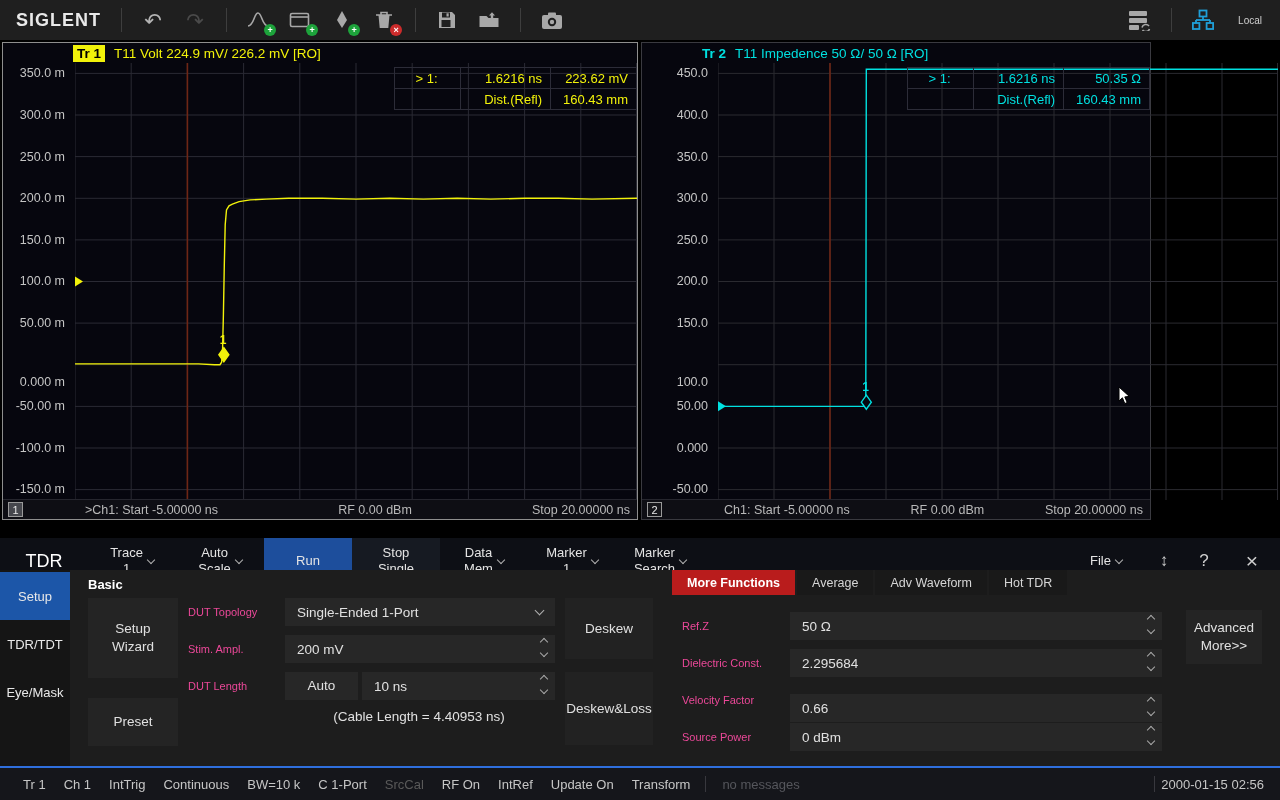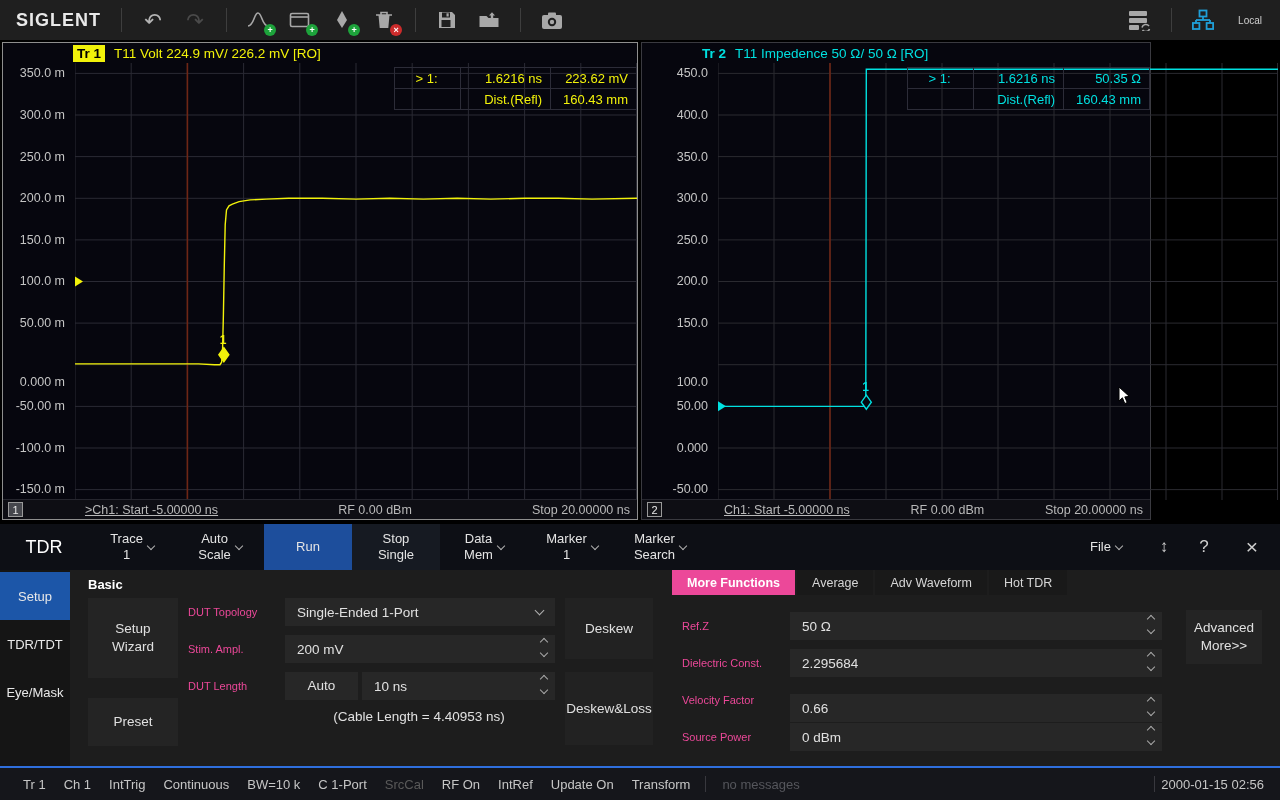--- a/index.html
+++ b/index.html
@@ -50,26 +50,26 @@
   .mc{height:21px;line-height:21px;border-right:1px solid #2c2c38;border-bottom:1px solid #2c2c38;
     text-align:right;padding-right:8px;white-space:nowrap;}
   .mc.c1{text-align:center;padding-right:2px;}
   .chart-footer{position:absolute;left:0;right:0;bottom:0;height:20px;background:#0e0e14;
     border-top:1px solid #26262e;display:flex;align-items:center;font-size:12.5px;color:#b9b9b9;
     padding:0 5px;}
   .wbadge{width:15px;height:15px;border:1px solid #9a9a9a;display:flex;align-items:center;
     justify-content:center;font-size:11px;color:#e8e8e8;flex:none;}
   .wbadge.act{background:#46474d;}
   .wbadge.inact{background:#16161a;}
-  .fstart{margin-left:62px;text-decoration:underline;}
+  .fstart{margin-left:62px;}
   .frf{margin:0 auto;}
   .fstop{margin-right:2px;}
 
   
-  .menubar{position:absolute;left:0;top:524px;width:1280px;height:46px;background:#0d0f15;
+  .menubar{position:absolute;left:0;top:538px;width:1280px;height:46px;background:#0d0f15;
     display:flex;align-items:stretch;}
   .mb-app{width:88px;display:flex;align-items:center;justify-content:center;font-size:18px;color:#fff;}
   .mb-item{width:88px;display:flex;align-items:center;justify-content:center;gap:5px;
     font-size:13px;color:#e4e4e4;cursor:default;}
   .mb-item span{white-space:pre-line;text-align:center;line-height:1.25;}
   .mb-item.active{background:#1d4e9c;}
   .mb-item.stopb{background:#161a22;}
   .chv{display:inline-block;width:6px;height:6px;border-right:1.6px solid #b0b0b0;
     border-bottom:1.6px solid #b0b0b0;transform:rotate(45deg);margin-top:-3px;flex:none;}
   .mb-spacer{flex:1;}
@@ -93,21 +93,21 @@
     padding-left:12px;font-size:13.5px;color:#e0e0e0;}
   .dd-chv{position:absolute;right:12px;top:9px;width:7px;height:7px;border-right:1.6px solid #b0b0b0;
     border-bottom:1.6px solid #b0b0b0;transform:rotate(45deg);}
   .spinner{position:absolute;right:8px;top:4px;display:flex;flex-direction:column;gap:5px;align-items:center;}
   .chv-u{width:6px;height:6px;border-left:1.5px solid #a8a8a8;border-top:1.5px solid #a8a8a8;transform:rotate(45deg);}
   .chv-d{width:6px;height:6px;border-right:1.5px solid #a8a8a8;border-bottom:1.5px solid #a8a8a8;transform:rotate(45deg);}
   .cable{position:absolute;left:213px;top:139px;width:272px;text-align:center;font-size:13.5px;color:#e0e0e0;}
   .ftabs{position:absolute;left:602px;top:0;display:flex;gap:2px;}
   .ftab{height:25px;display:flex;align-items:center;justify-content:center;font-size:12.5px;
     color:#d6d6d6;background:#191919;padding:0 15px;cursor:default;}
-  .ftab.active{background:#ec4899;color:#fff;font-weight:bold;}
+  .ftab.active{background:#b91c1c;color:#fff;font-weight:bold;}
 
   
   .statusbar{position:absolute;left:0;top:766px;width:1280px;height:34px;background:#15161b;
     border-top:2px solid #2f6fdd;display:flex;align-items:center;font-size:13px;color:#c6c6c6;
     padding:0 16px 0 14px;}
   .sb-item{padding:0 9px;white-space:nowrap;}
   .sb-item.dim{color:#5a5a5a;}
   .vsep{width:1px;height:16px;background:#38383e;margin:0 6px;flex:none;}
   .sb-msg{color:#55565c;padding:0 10px;}
   .sb-spacer{flex:1;}

